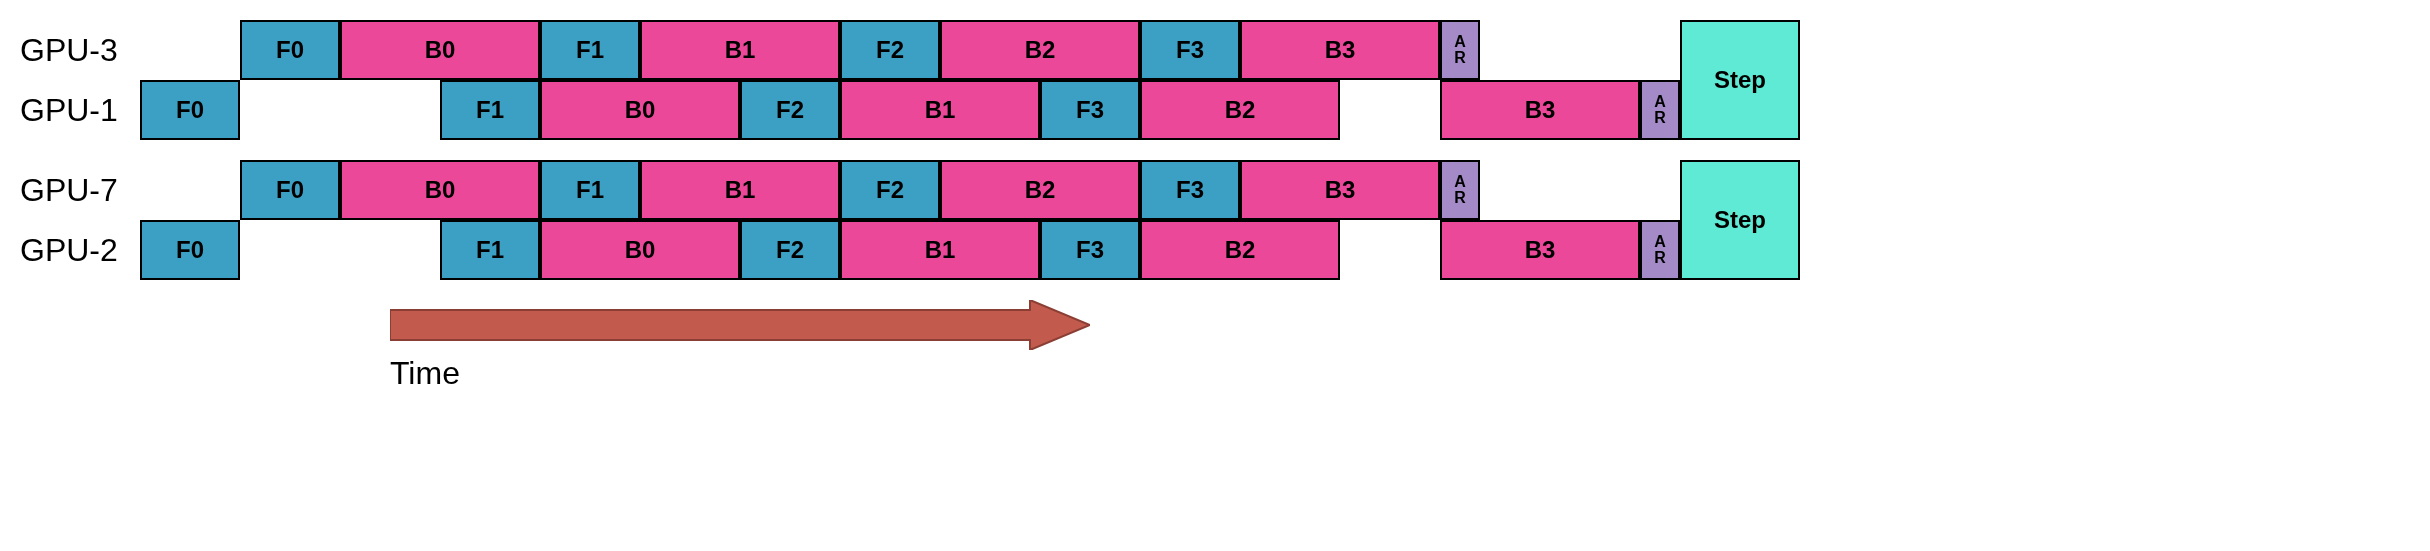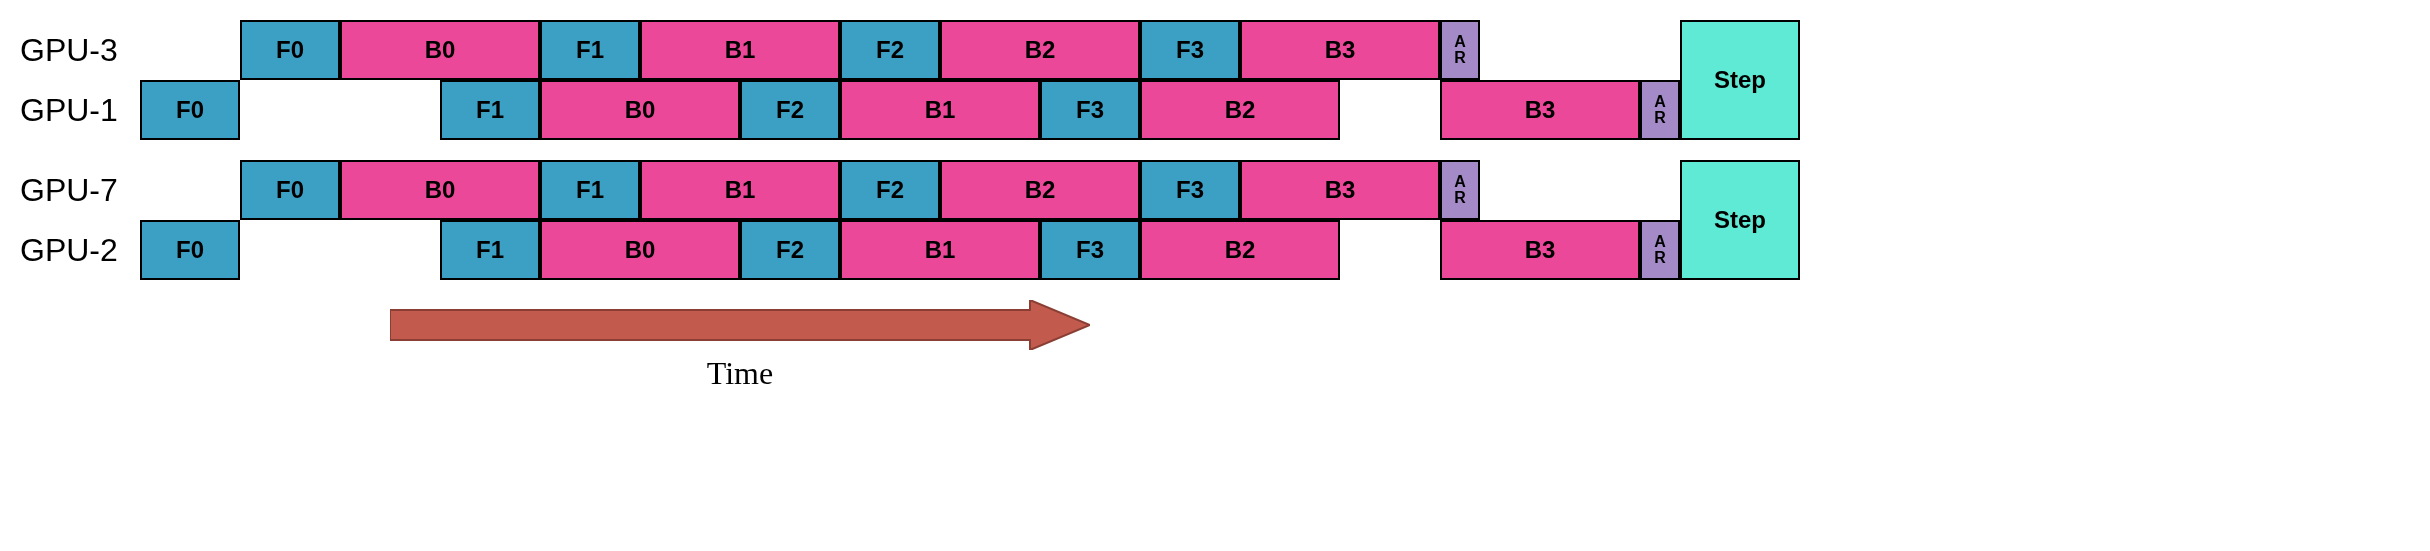--- a/index.html
+++ b/index.html
@@ -46,23 +46,22 @@
   }
   .f { background: #3c9fc4; }
   .b { background: #ec4899; }
   .ar { background: #a48bc8; font-size: 16px; flex-direction: column; line-height: 1; }
   .step { background: #5eead4; }
   .time-arrow {
     margin-top: 10px;
     margin-left: 370px;
     display: flex;
     flex-direction: column;
-    align-items: center;
+    align-items: flex-start;
     width: 700px;
-    font-family: Liberation Serif, serif;
   }
   .time-arrow svg {
     width: 700px;
     height: 50px;
   }
   .time-label {
     font-size: 32px;
     margin-top: 5px;
   }
 </style>

